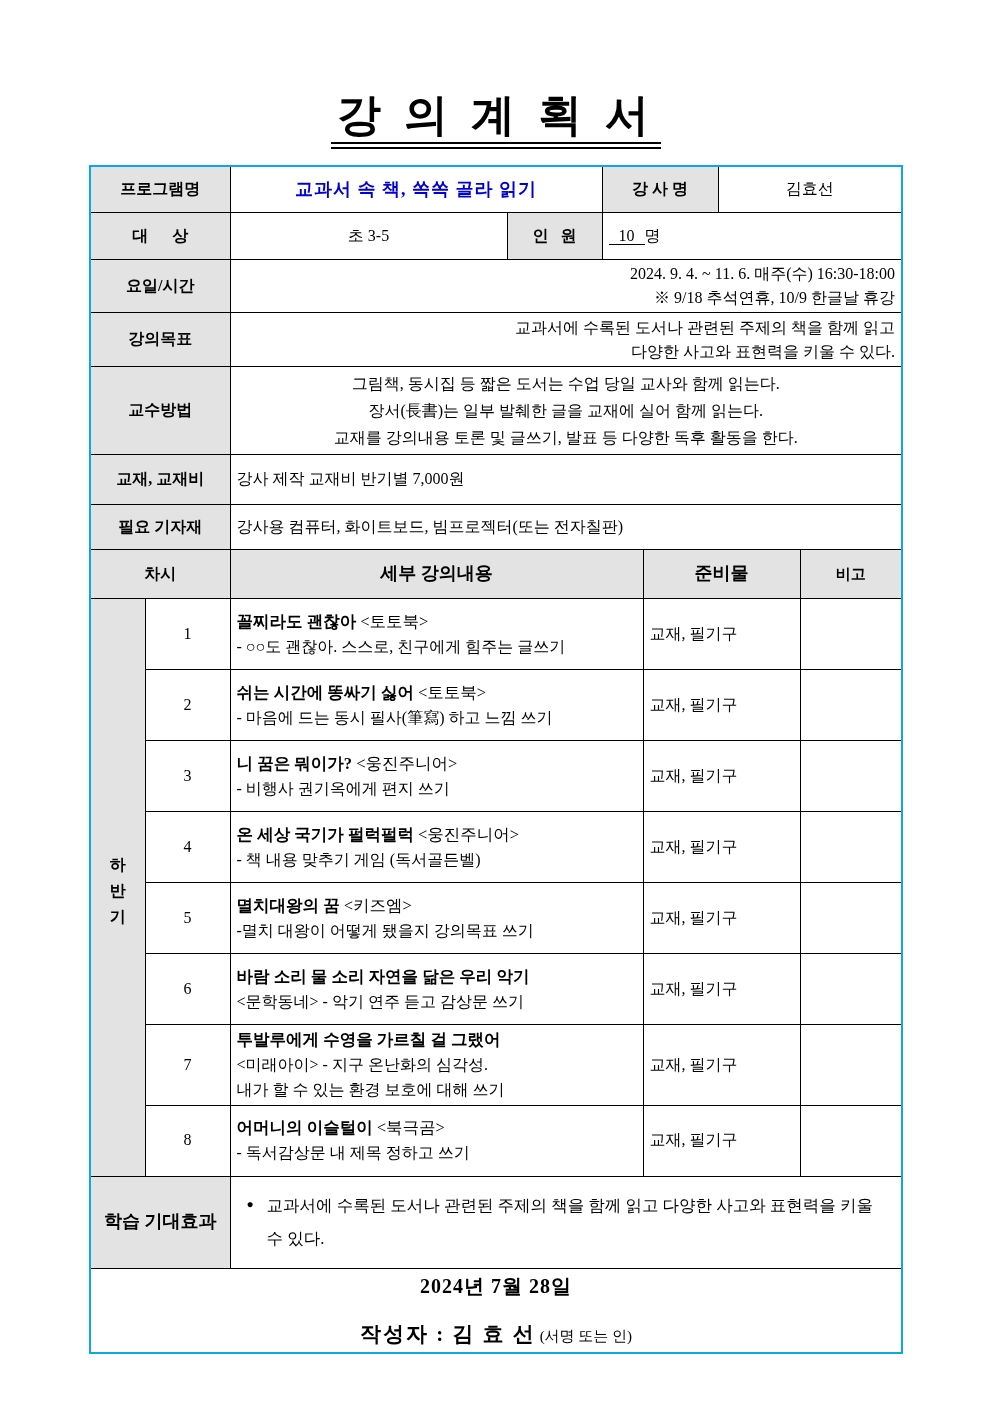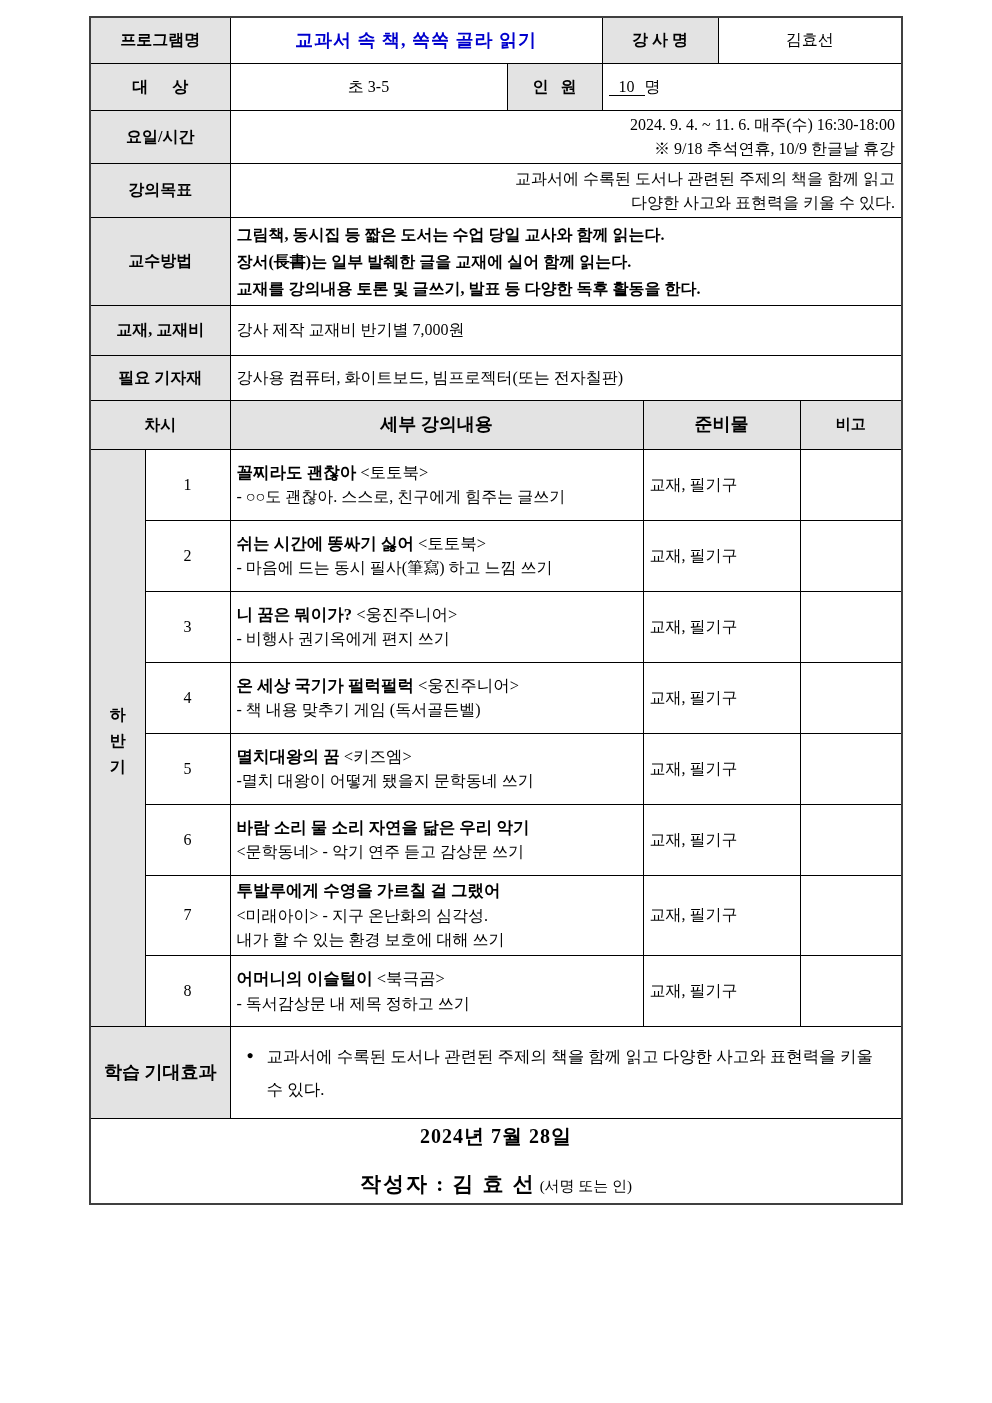--- a/index.html
+++ b/index.html
@@ -23,21 +23,21 @@
     letter-spacing:6px;
     line-height:1.1;
     border-bottom:7px double #000;
     padding:0 6px 2px 6px;
   }
   table.plan{
     width:812px;
     margin:16px auto 4px auto;
     border-collapse:collapse;
     table-layout:fixed;
-    border:2px solid #404040;
+    border:2px solid #0ea5e9;
   }
   table.plan td{
     border:1px solid #000;
     padding:2px 6px;
     vertical-align:middle;
     font-size:16px;
     line-height:1.55;
     overflow:hidden;
   }
   td.lab{
@@ -66,21 +66,21 @@
   tr.h-method td{height:83px;}
   tr.h-textbook td{height:45px;}
   tr.h-equipment td{height:40px;}
   tr.h-chasi td{height:44px;}
   tr.h-session td{height:66px;}
   tr.h-session-tall td{height:74px;}
   tr.h-outcome td{height:87px;}
   tr.h-sign td{height:78px;}
   .thick-top td{border-top:2px solid #000;}
   .sched-line,.goal-line{text-align:right;line-height:1.5;}
-  .method-line{text-align:left;line-height:1.7;font-weight:bold;}
+  .method-line{text-align:center;line-height:1.7;}
   td.semester{
     background:#e3e3e3;
     text-align:center;
     font-weight:700;
     font-size:18px;
     letter-spacing:2px;
     padding:0;
   }
   .semester-inner{
     display:inline-block;
@@ -124,20 +124,23 @@
     font-size:15px;
     font-weight:400;
     letter-spacing:0;
   }
 </style>
 </head>
 <body>
 
 <div class="page">
 
+  <div class="doc-title-wrap">
+    <span class="doc-title">강 의 계 획 서</span>
+  </div>
 
   <table class="plan">
     <colgroup>
       <col style="width:55px">
         <col style="width:85px">
         <col style="width:277px">
         <col style="width:95px">
       <col style="width:41px">
         <col style="width:75px">
         <col style="width:82px">
@@ -241,21 +244,21 @@
             <div class="s-title"><b>온 세상 국기가 펄럭펄럭</b><span> &lt;웅진주니어&gt;</span></div>
             <div class="s-line">- 책 내용 맞추기 게임 (독서골든벨)</div>
           </td>
           <td class="s-mat" colspan="2">교재, 필기구</td>
           <td></td>
         </tr>
         <tr class="h-session">
           <td class="s-num">5</td>
           <td class="s-content" colspan="3">
             <div class="s-title"><b>멸치대왕의 꿈</b><span> &lt;키즈엠&gt;</span></div>
-            <div class="s-line">-멸치 대왕이 어떻게 됐을지 문학동네 쓰기</div>
+            <div class="s-line">-멸치 대왕이 어떻게 됐을지 강의목표 쓰기</div>
           </td>
           <td class="s-mat" colspan="2">교재, 필기구</td>
           <td></td>
         </tr>
         <tr class="h-session">
           <td class="s-num">6</td>
           <td class="s-content" colspan="3">
             <div class="s-title"><b>바람 소리 물 소리 자연을 닮은 우리 악기</b></div>
             <div class="s-line">&lt;문학동네&gt; - 악기 연주 듣고 감상문 쓰기</div>
           </td>

